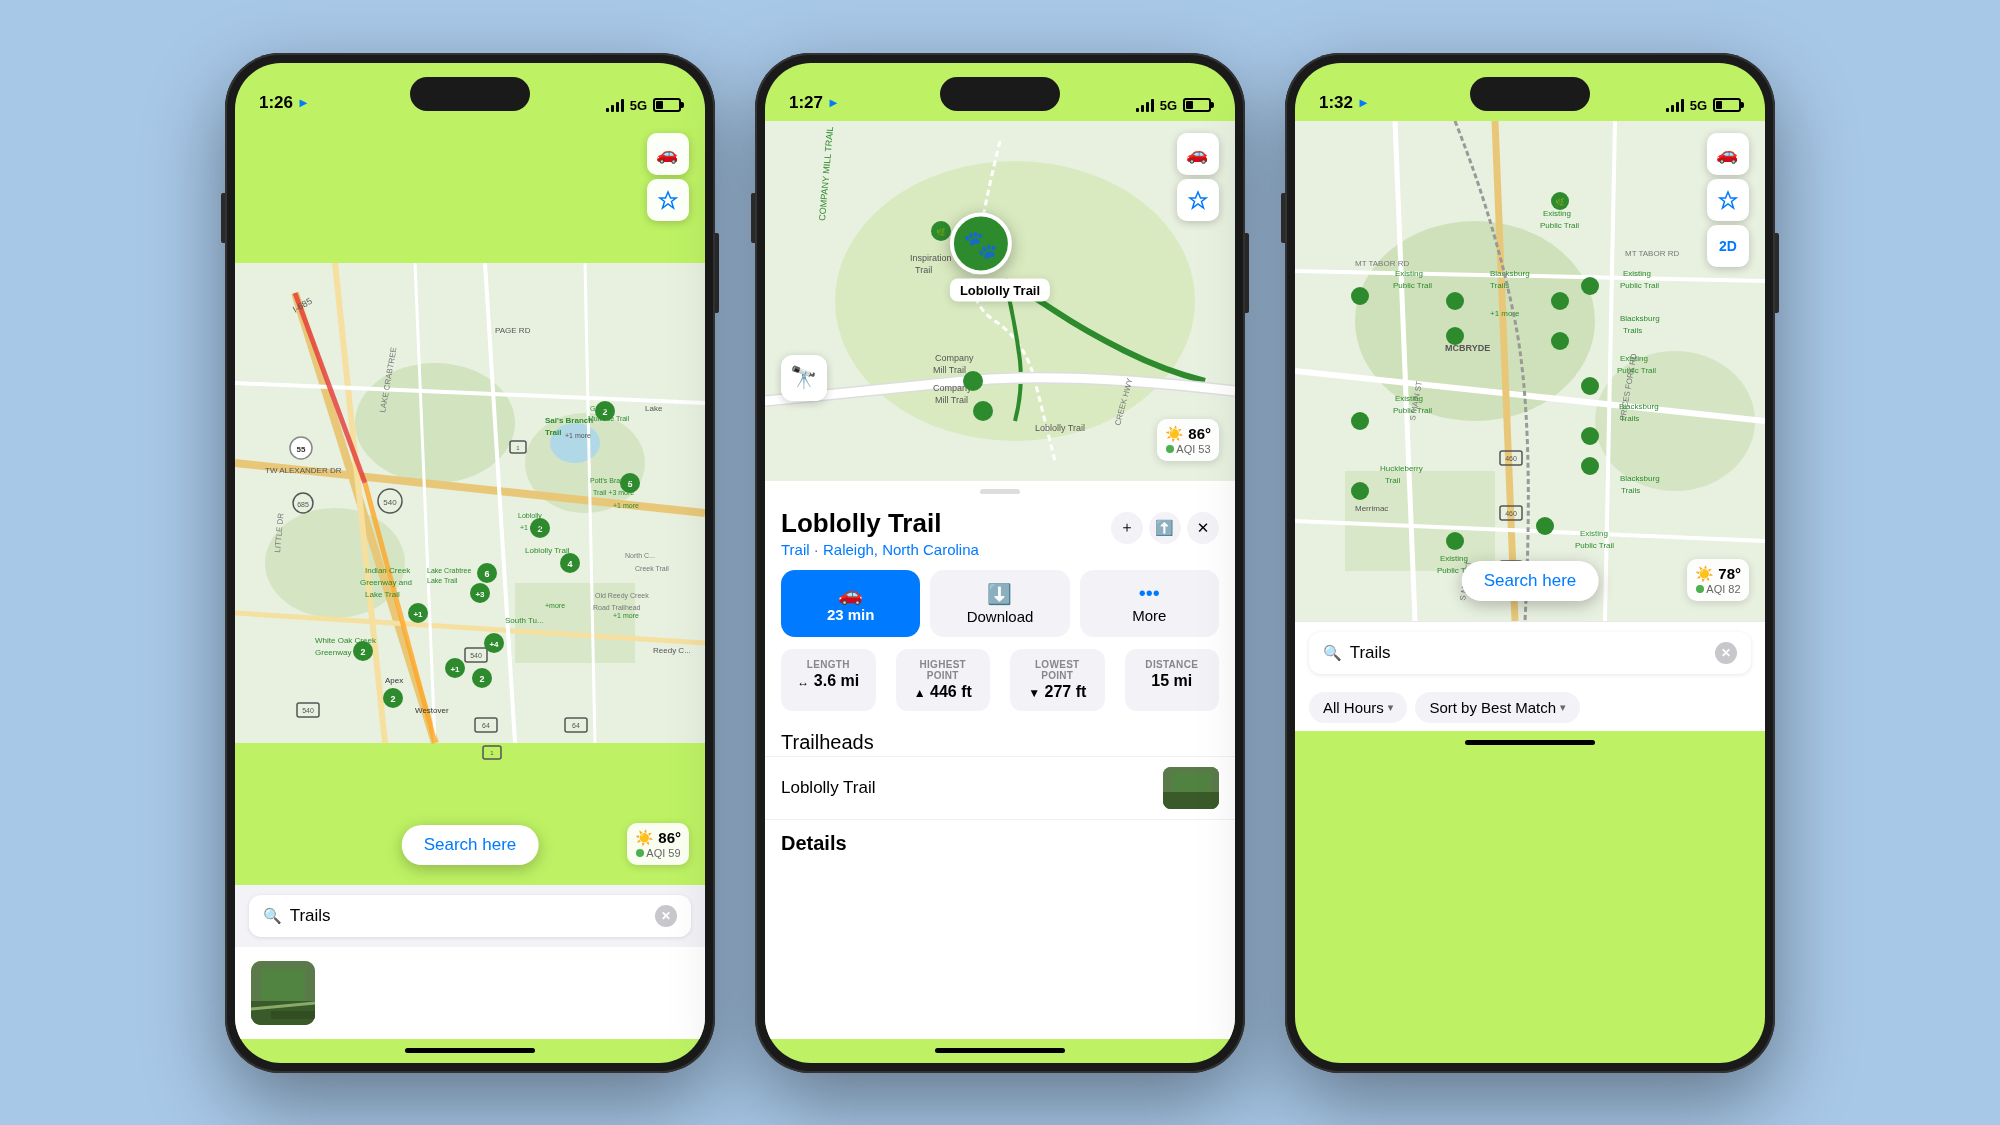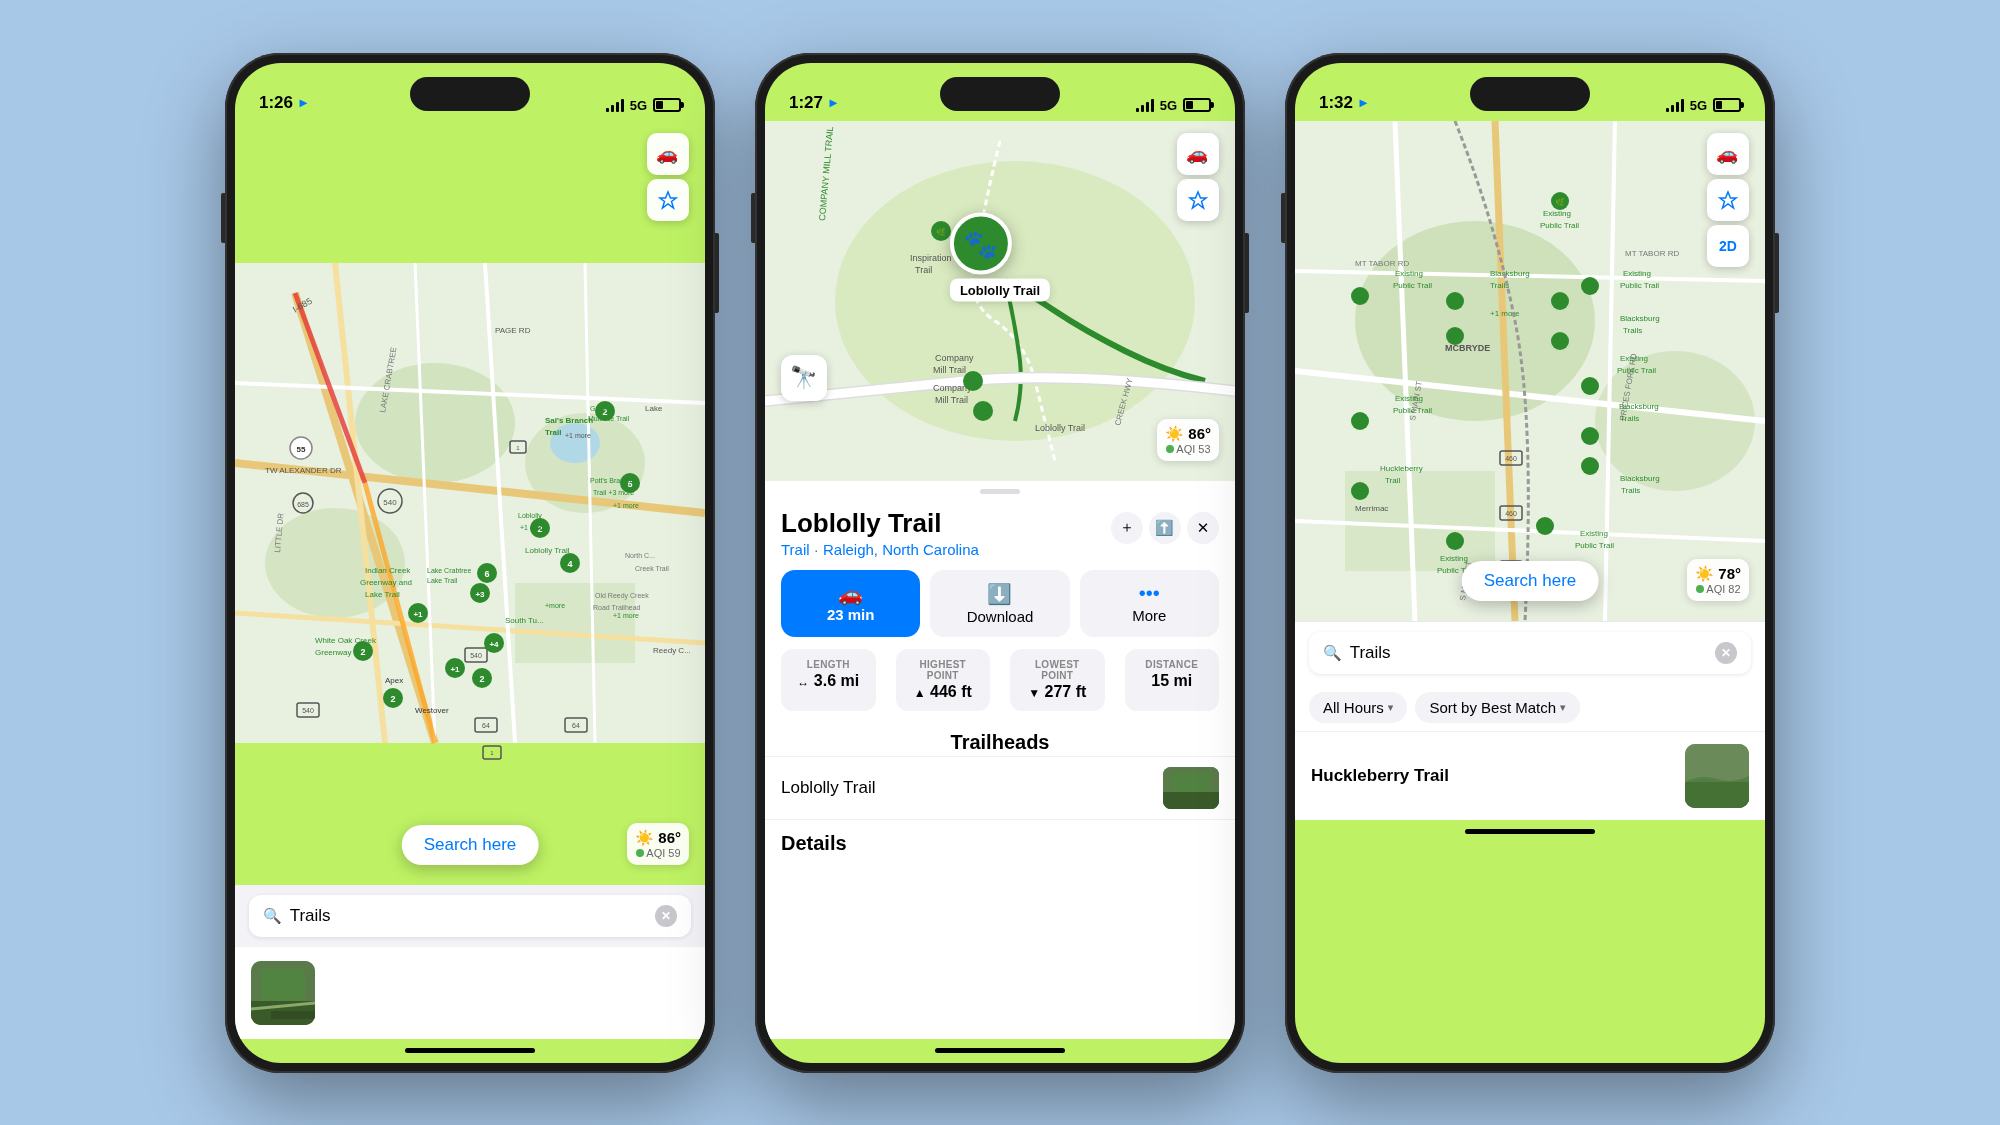--- a/index.html
+++ b/index.html
@@ -314,24 +314,23 @@
       background: #f2f2f7;
       border-radius: 12px;
       padding: 10px 8px;
       text-align: center;
     }
     .stat-label { font-size: 10px; color: #888; text-transform: uppercase; letter-spacing: 0.3px; font-weight: 600; }
     .stat-value { font-size: 16px; font-weight: 700; color: #000; margin-top: 2px; }
 
     .section-title {
       font-size: 20px;
-      font-weight: 700;
+      font-weight: 400;
       padding: 6px 16px 2px;
       color: #000;
-      text-align: center;
     }
 
     .trailhead-row {
       display: flex;
       align-items: center;
       padding: 10px 16px;
       gap: 12px;
       border-top: 1px solid #f0f0f0;
     }
     .trailhead-name { font-size: 17px; color: #000; flex: 1; }
@@ -946,32 +945,18 @@
       <div class="filter-chip">
         <span>All Hours</span>
         <span class="chevron">▾</span>
       </div>
       <div class="filter-chip">
         <span>Sort by Best Match</span>
         <span class="chevron">▾</span>
       </div>
     </div>
 
-    <div class="result-card-3">
-      <div class="result-info">
-        <div class="result-title">Huckleberry Trail</div>
-      </div>
-      <div class="result-thumb">
-        <div class="thumb-img">
-          <svg width="64" height="64" viewBox="0 0 64 64">
-            <rect width="64" height="64" fill="#6a8a5a"></rect>
-            <rect x="0" y="38" width="64" height="26" fill="#3a5a2a"></rect>
-            <path d="M0 38 Q16 30 32 35 Q48 40 64 32 L64 64 L0 64 Z" fill="#4a7a3a" opacity="0.7"></path>
-          </svg>
-        </div>
-      </div>
-    </div>
 
     <div class="home-indicator">
       <div class="home-bar"></div>
     </div>
   </div>
 </div>
 
 </body></html>

